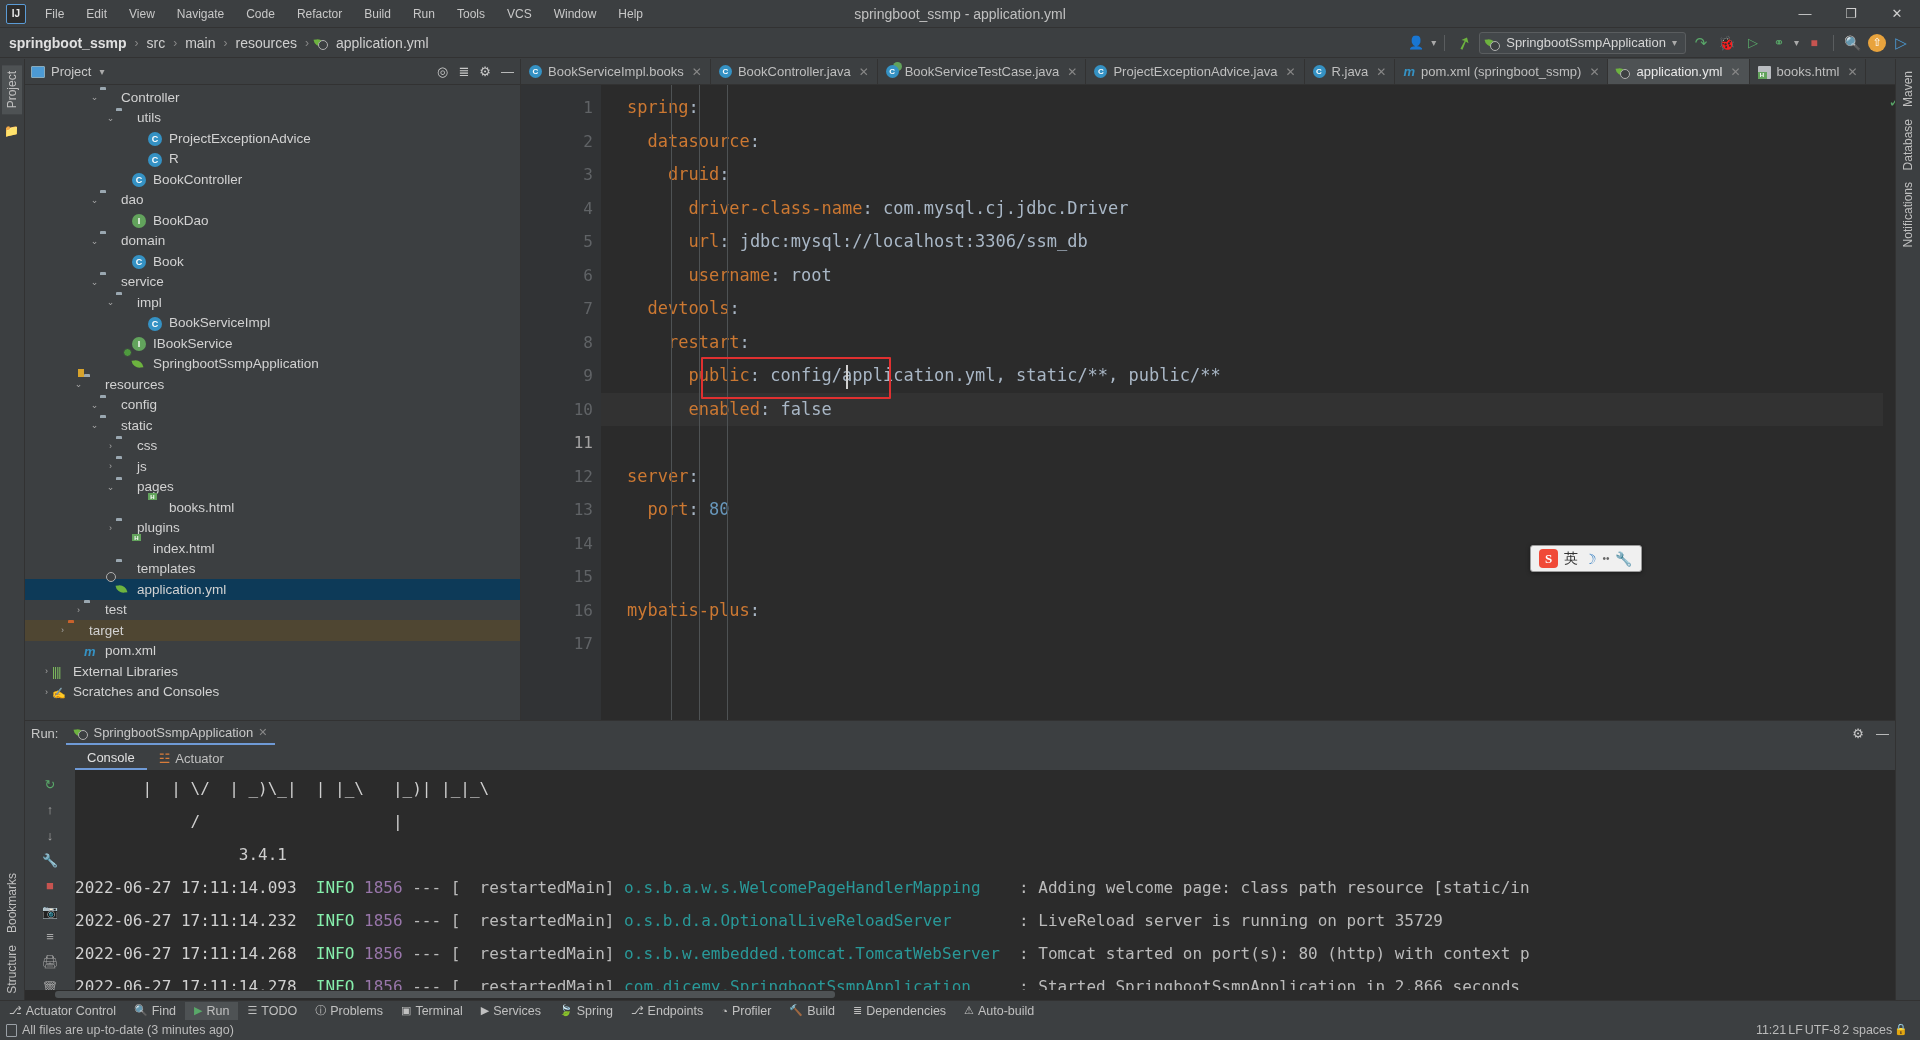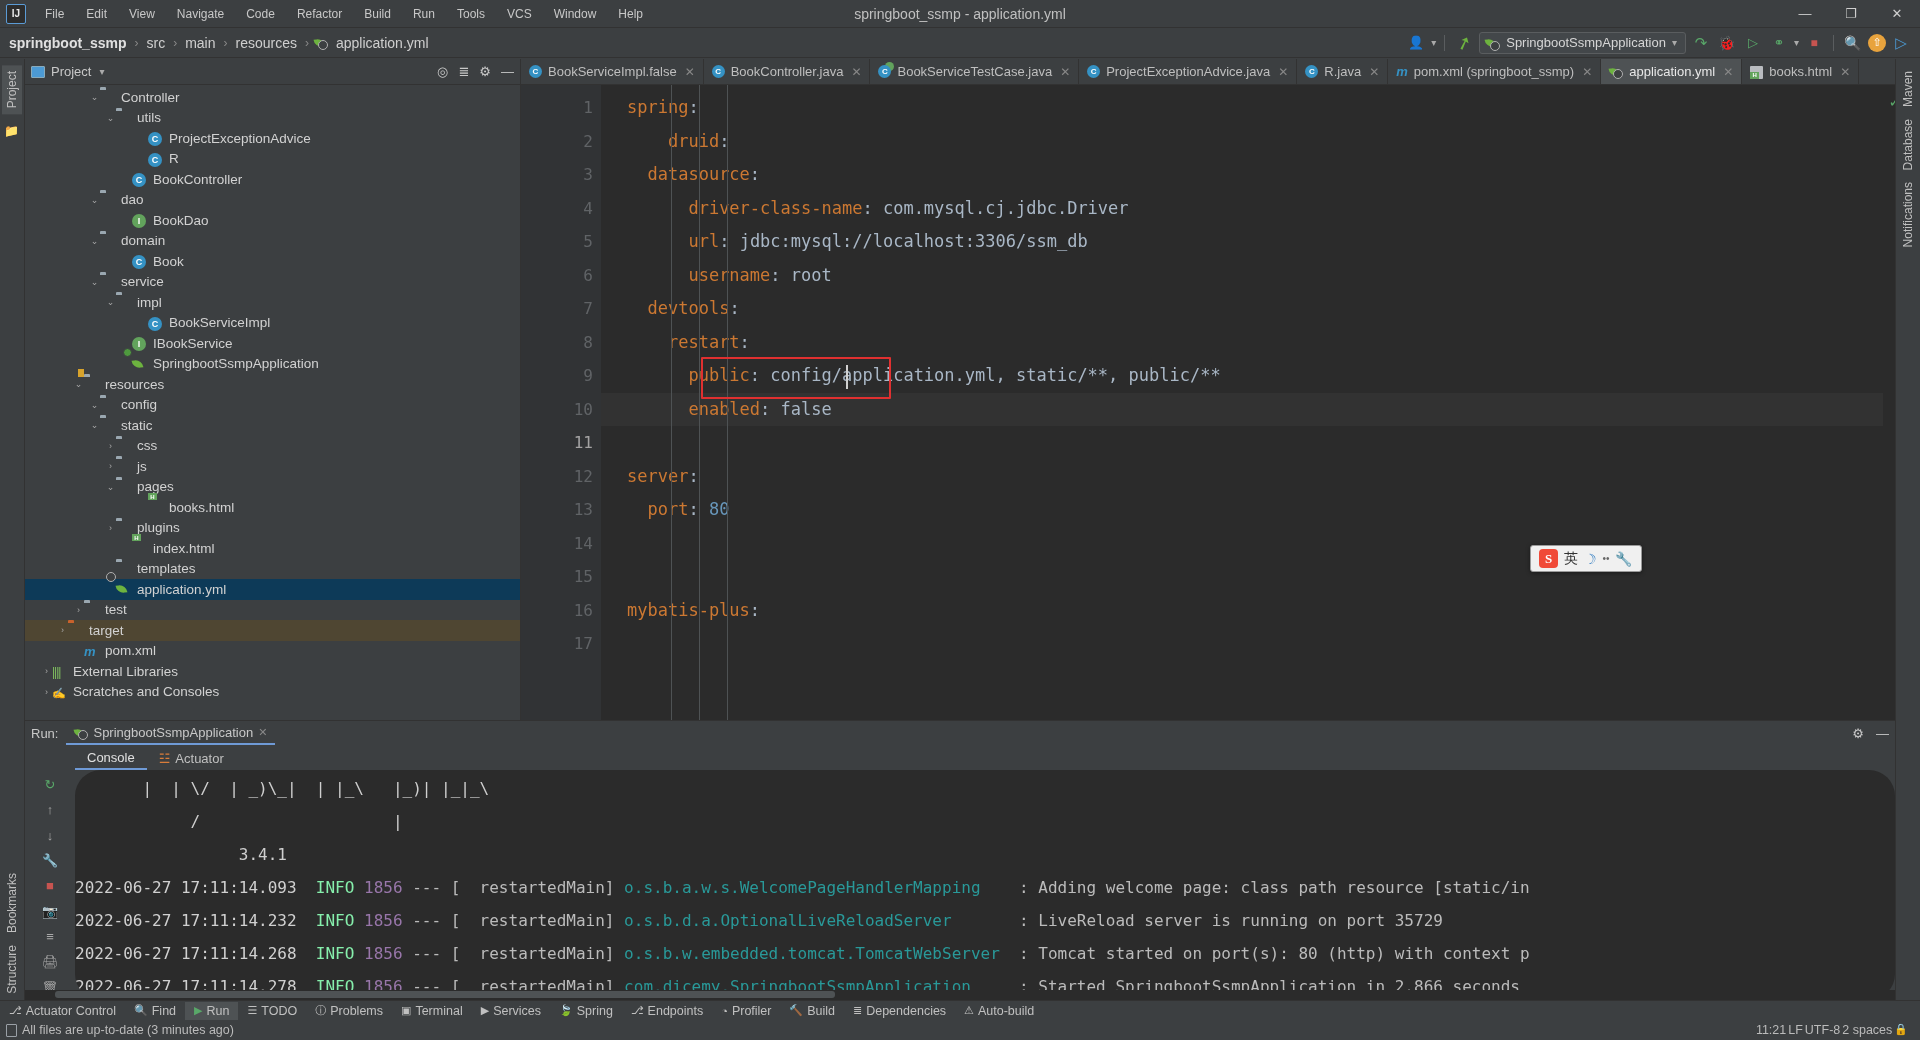--- a/index.html
+++ b/index.html
@@ -272,21 +272,21 @@
   .ctab.active { border-bottom: 2px solid #6f9ad6; color: #e0e0e0; }
   .console-body { flex: 1; display: flex; min-height: 0; }
   .run-side {
     width: 50px; background: #3c3f41; display: flex; flex-direction: column;
     align-items: center; gap: 0; flex-shrink: 0; padding-top: 2px;
   }
   .rs-ico { font-size: 13px; color: #a9a9a9; }
   .console {
     flex: 1; background: #2b2b2b; font-family: "DejaVu Sans Mono", monospace;
     font-size: 16px; line-height: 33px; overflow: hidden; color: #bbbbbb;
-    white-space: pre; position: relative; padding-top: 2px; border-radius: 26px;
+    white-space: pre; position: relative; padding-top: 2px;
   }
   .log-date { color: #d0d0d0; }
   .log-info { color: #86efac; }
   .log-pid { color: #9876aa; }
   .log-thread { color: #bbbbbb; }
   .log-class { color: #299999; }
   .log-msg { color: #bbbbbb; }
   .hscroll {
     position: absolute; left: 0; right: 0; bottom: 0; height: 10px; background: #2b2b2b;
   }
@@ -573,21 +573,21 @@
           <span class="ticon"><span class="scratch-ico">✍</span></span>
           <span>Scratches and Consoles</span>
         </div>
       </div>
   </div>
 
   <div class="editor-area">
     <div class="tabs" id="edtabs">
         <div class="tab">
           <span class="tab-ico-c">C</span>
-          <span>BookServiceImpl.false</span>
+          <span>BookServiceImpl.books</span>
           <span class="x">✕</span>
         </div>
         <div class="tab">
           <span class="tab-ico-c">C</span>
           <span>BookController.java</span>
           <span class="x">✕</span>
         </div>
         <div class="tab">
           <span class="tab-ico-c" style="box-shadow: rgb(98, 163, 92) 5px -5px 0px -2px;">C</span>
           <span>BookServiceTestCase.java</span>
@@ -640,22 +640,22 @@
           <div class="gln">16</div>
           <div class="gln">17<span class="fold">−</span></div>
         </div>
       <div class="code" id="code">
         <div class="vline" style="left:70px;"></div>
         <div class="vline" style="left:98px;"></div>
         <div class="vline" style="left:126px;"></div>
         <div class="red-box" style="left:100px; top:272px; width:190px; height:42px;"></div>
         <div class="caret" style="left:245px; top:280px; height:24px;"></div>
       <div class="cline"><span class="k">spring</span><span class="p">:</span></div>
+          <div class="cline">  <span class="k">datasource</span><span class="p">:</span></div>
           <div class="cline">    <span class="k">druid</span><span class="p">:</span></div>
-          <div class="cline">  <span class="k">datasource</span><span class="p">:</span></div>
           <div class="cline">      <span class="k">driver-class-name</span><span class="p">:</span> <span class="s">com.mysql.cj.jdbc.Driver</span></div>
           <div class="cline">      <span class="k">url</span><span class="p">:</span> <span class="s">jdbc:mysql://localhost:3306/ssm_db</span></div>
           <div class="cline">      <span class="k">username</span><span class="p">:</span> <span class="s">root</span></div>
           <div class="cline">  <span class="k">devtools</span><span class="p">:</span></div>
           <div class="cline">    <span class="k">restart</span><span class="p">:</span></div>
           <div class="cline">      <span class="k">public</span><span class="p">:</span> <span class="s">config/application.yml, static/**, public/**</span></div>
           <div class="cline cur">      <span class="k">enabled</span><span class="p">:</span> <span class="s">false</span></div>
           <div class="cline">&nbsp;</div>
           <div class="cline"><span class="k">server</span><span class="p">:</span></div>
           <div class="cline">  <span class="k">port</span><span class="p">:</span> <span class="num">80</span></div>

